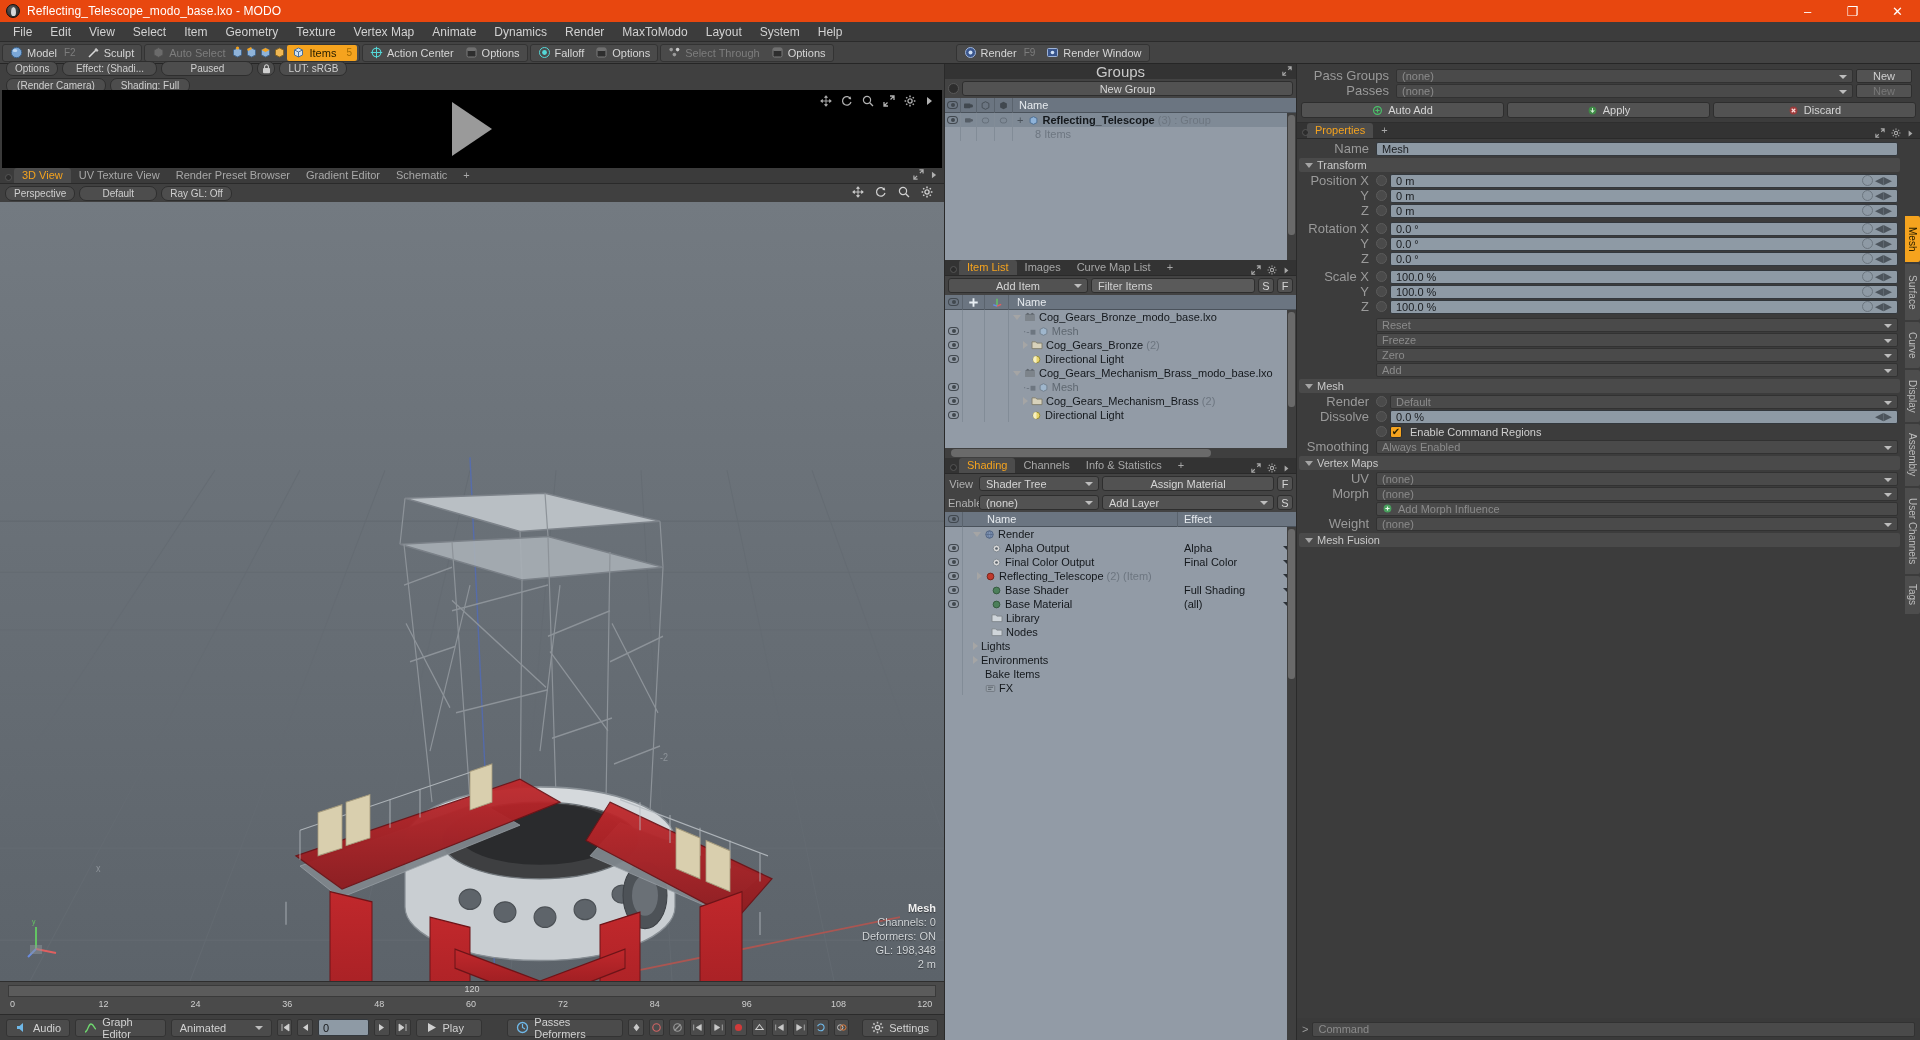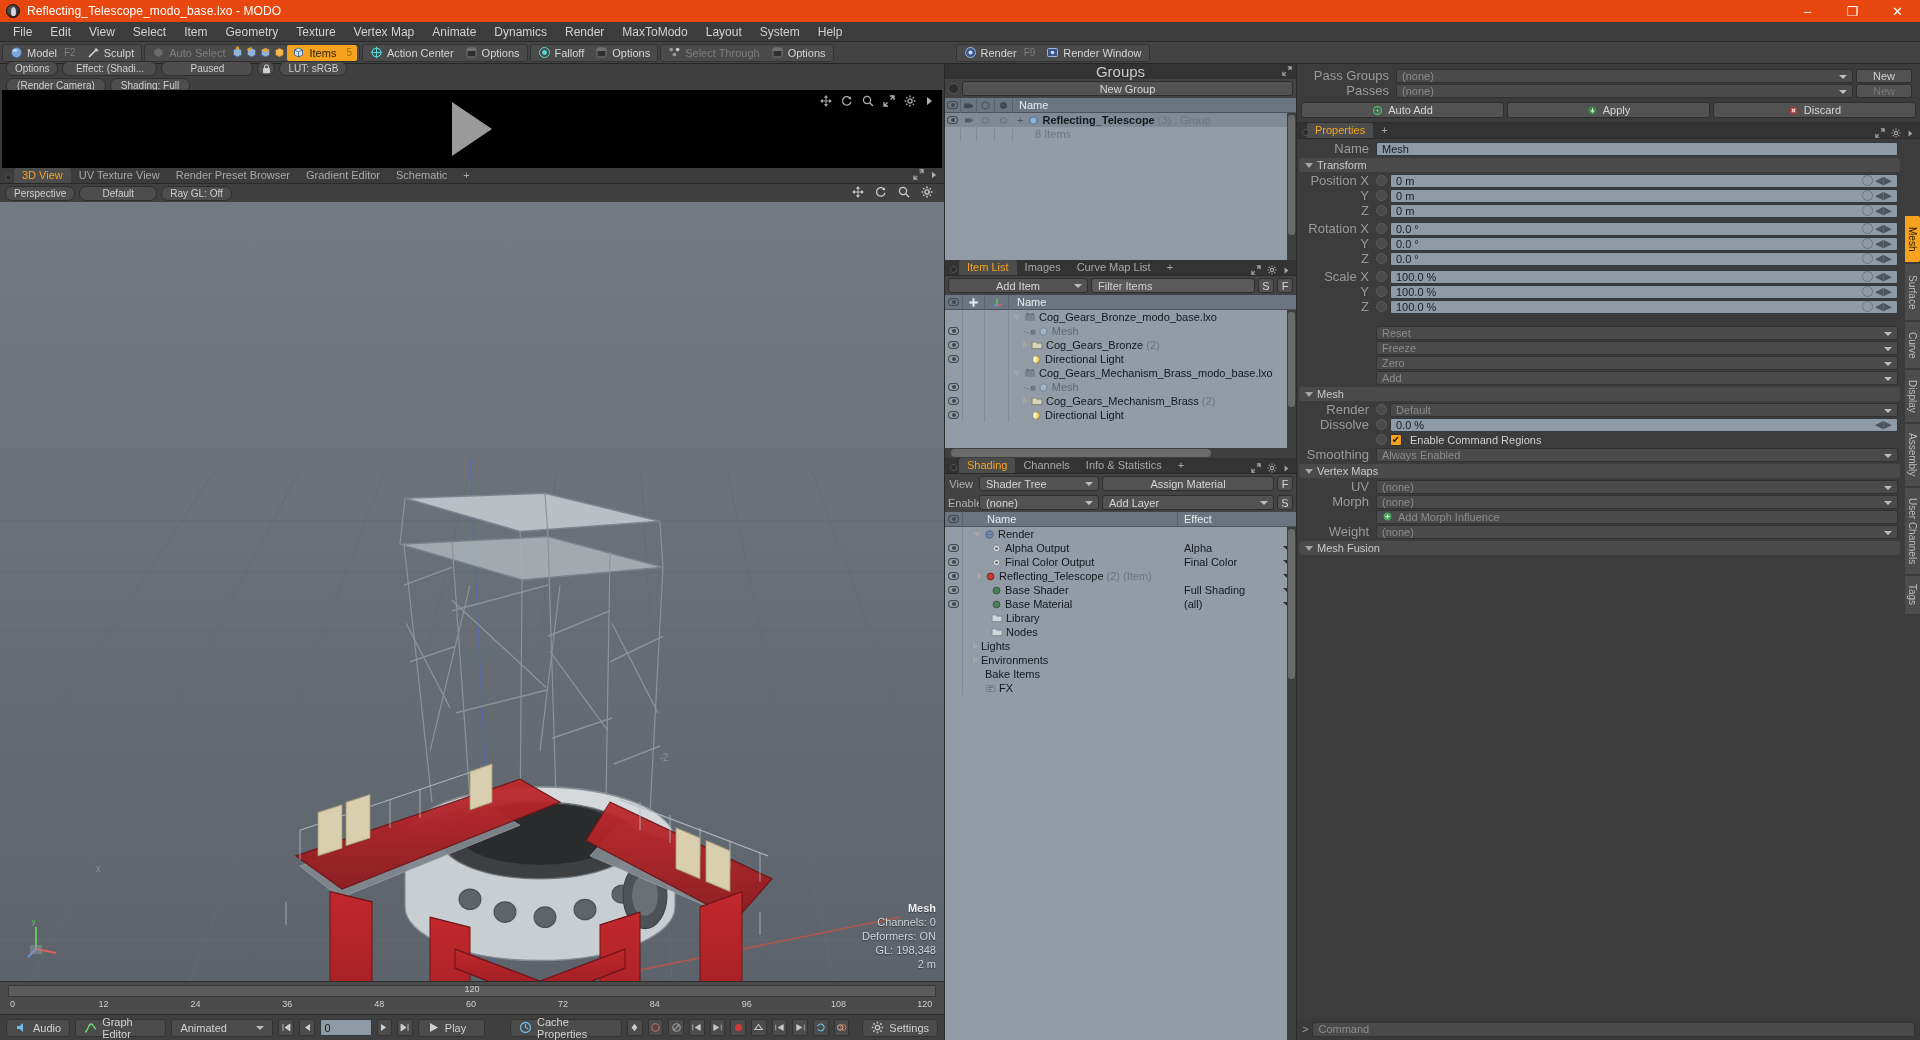--- a/index.html
+++ b/index.html
@@ -717,21 +717,21 @@
           </span>
           <span>Play</span>
         </div>
         <div class="sbtn" style="margin-left:20px">
           <span class="ico">
             <svg viewBox="0 0 13 13">
                 <circle cx="6.5" cy="6.5" r="5" fill="none" stroke="#6fb8e8" stroke-width="1.3"></circle>
                 <path d="M6.5 3 V6.5 L9 8" stroke="#6fb8e8" stroke-width="1.2" fill="none"></path>
               </svg>
           </span>
-          <span>Cache Properties</span>
+          <span>Passes Deformers</span>
         </div>
         <div class="iconbtn">
           <svg width="11" height="11" viewBox="0 0 13 13">
               <path d="M6.5 2 L10 6.5 L6.5 11 L3 6.5 Z" fill="#c9c9c9"></path>
             </svg>
         </div>
         <div class="iconbtn">
           <svg width="11" height="11" viewBox="0 0 13 13">
               <circle cx="6.5" cy="6.5" r="4.4" fill="none" stroke="#d06464" stroke-width="1.4"></circle>
             </svg>
@@ -1447,21 +1447,21 @@
           <span class="knob dkk"></span>
           <div class="pinput">
             <span>100.0 %</span>
             <span style="margin-left:auto;display:flex;align-items:center;gap:2px">
                 <span class="knob"></span>
                 <span style="color:#4c545c">◀▶</span>
               </span>
           </div>
         </div>
 
-        <div class="prow" style="margin-top:11px">
+        <div class="prow" style="margin-top:3px">
           <div class="plabel"></div>
           <div class="pinput dk" style="position:relative">
             <span>Reset</span>
             <span class="caret" style="position:absolute;right:5px;top:5px"></span>
           </div>
         </div>
         <div class="prow">
           <div class="plabel"></div>
           <div class="pinput dk" style="position:relative">
             <span>Freeze</span>

